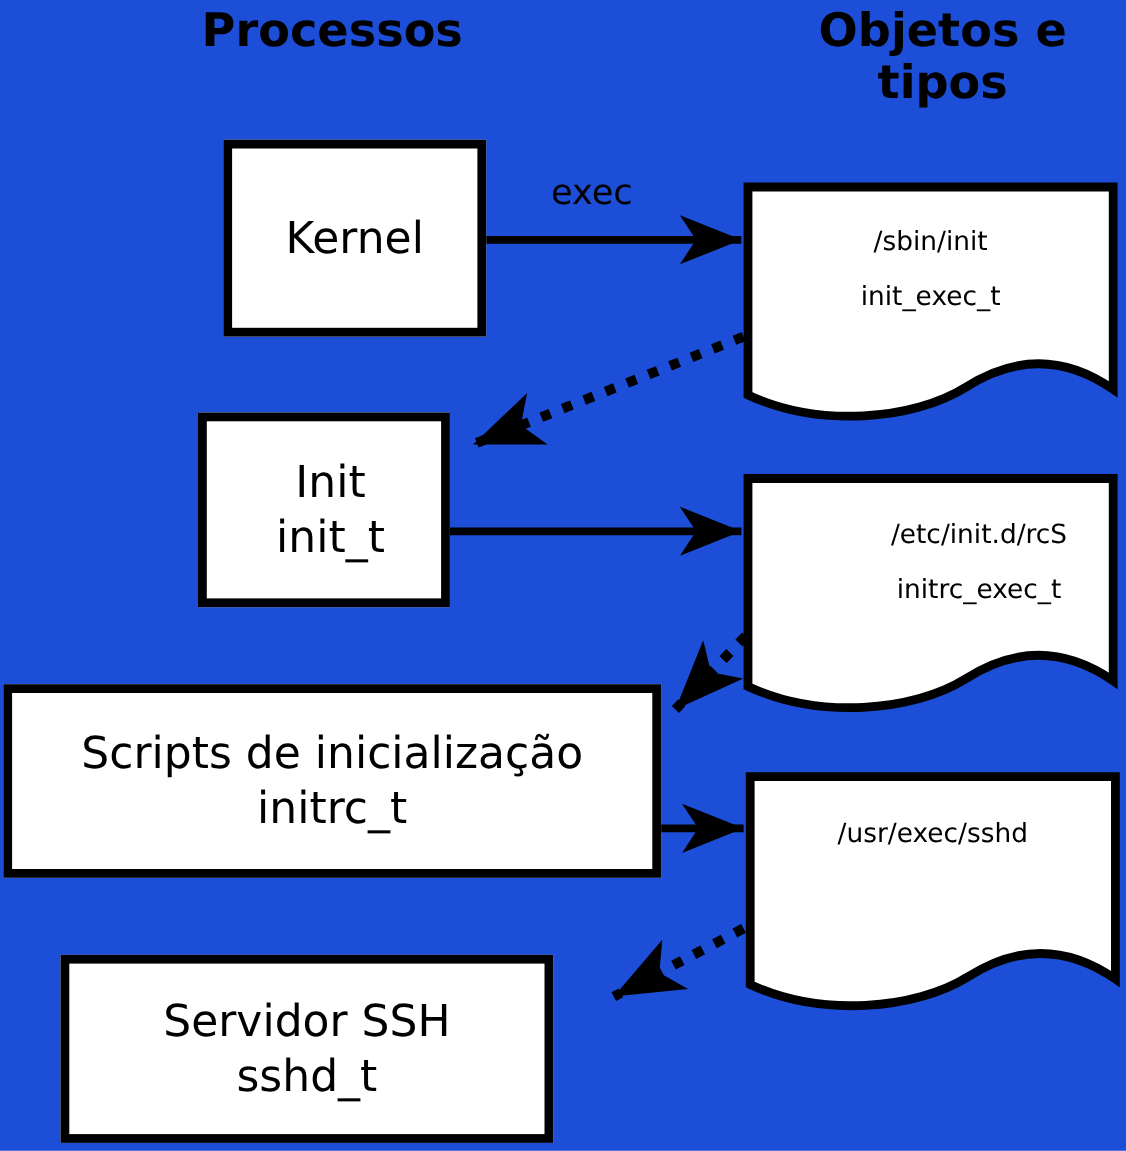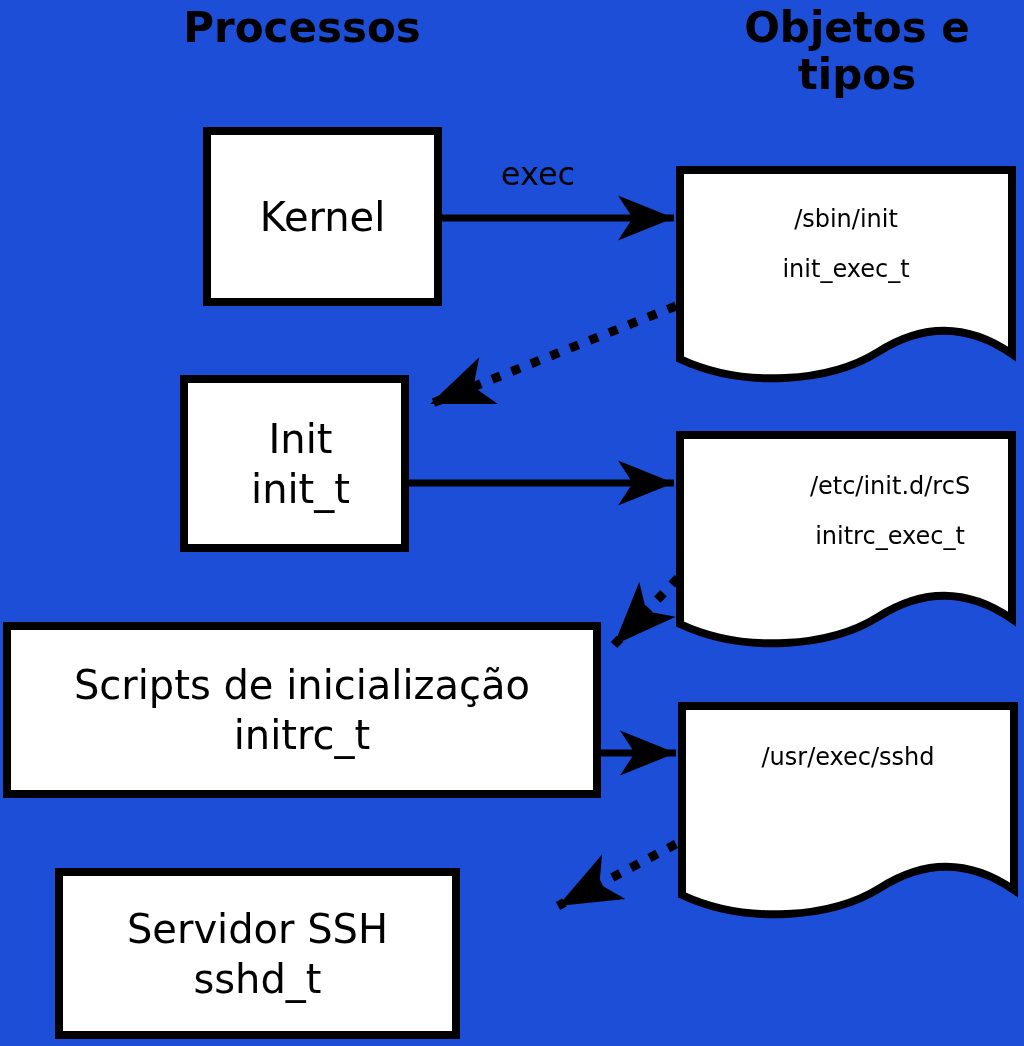--- a/index.html
+++ b/index.html
@@ -34,21 +34,21 @@
     flex-direction:column;
     align-items:center;
     justify-content:center;
     text-align:center;
     font-size:40px;
     line-height:50px;
   }
   .box-kernel{left:183px;top:127px;width:239px;height:179px;margin-left:20px;}
   .box-init{left:180px;top:375px;width:229px;height:177px;padding-left:12px;}
   .box-scripts{left:3px;top:622px;width:598px;height:176px;}
-  .box-sshd{left:55px;top:868px;width:405px;height:171px;}
+  .box-sshd{left:55px;top:868px;width:448px;height:171px;}
   .docshape{position:absolute;width:344px;height:240px;}
   .doc1{left:674px;top:164px;}
   .doc2{left:674px;top:429px;}
   .doc3{left:676px;top:700px;}
   .doctext{
     position:absolute;
     width:324px;
     text-align:center;
     font-size:24px;
     line-height:50px;

